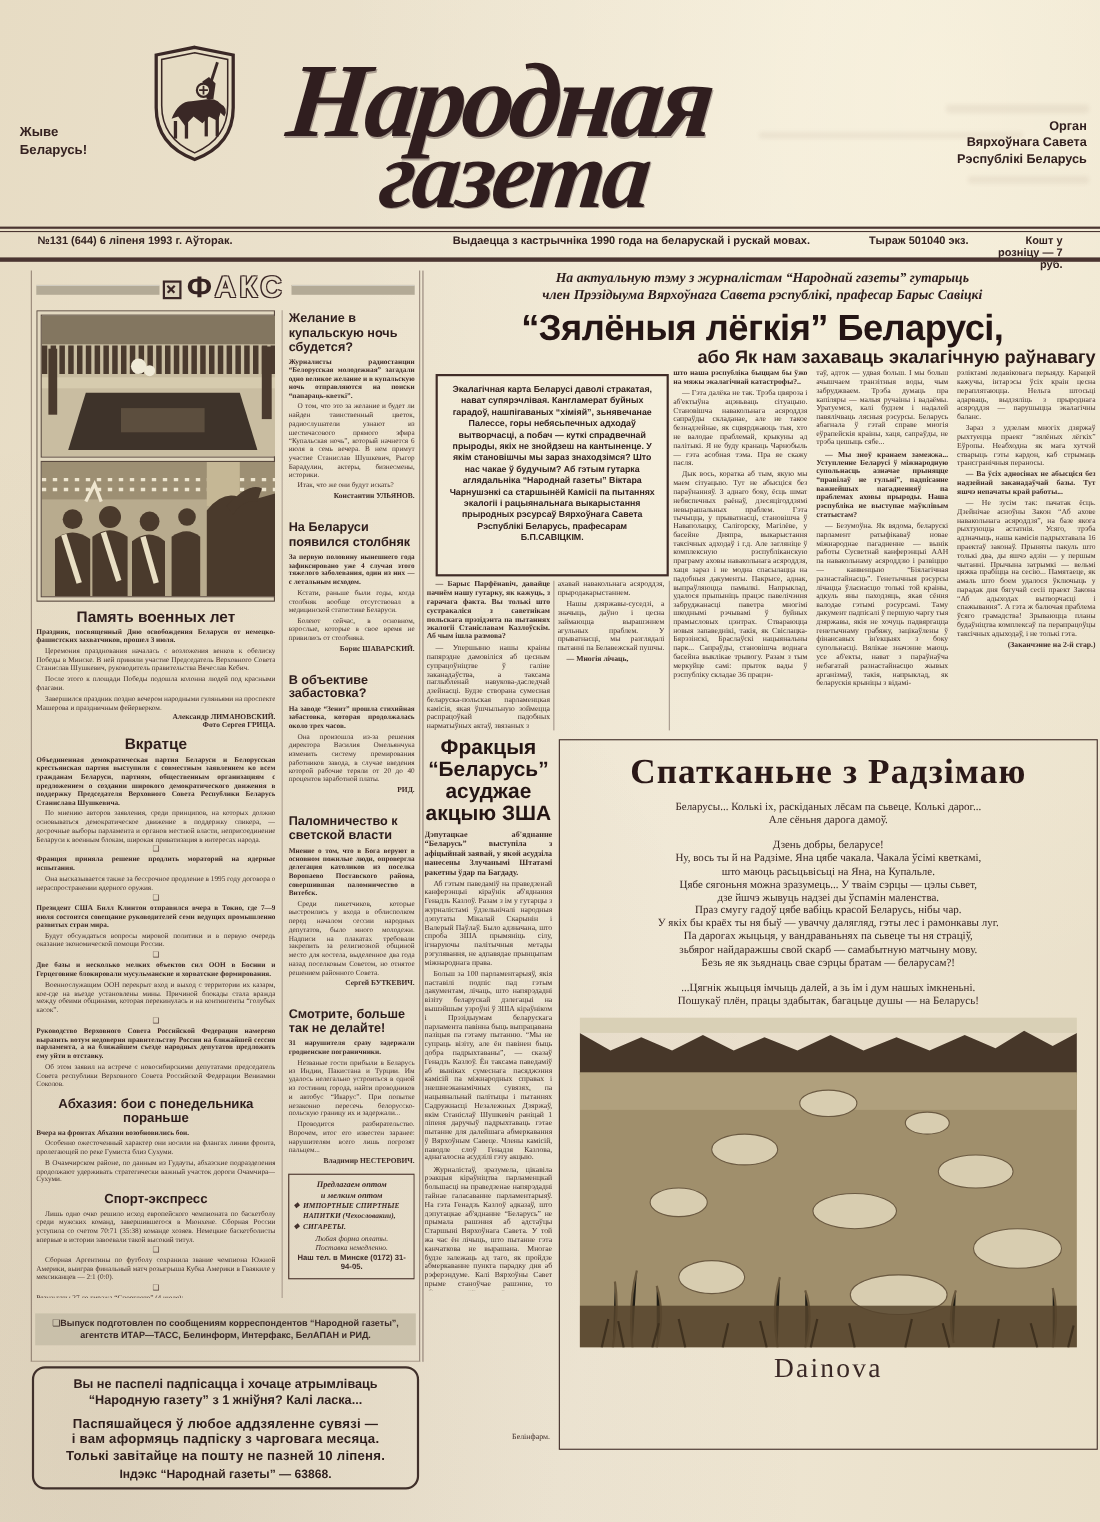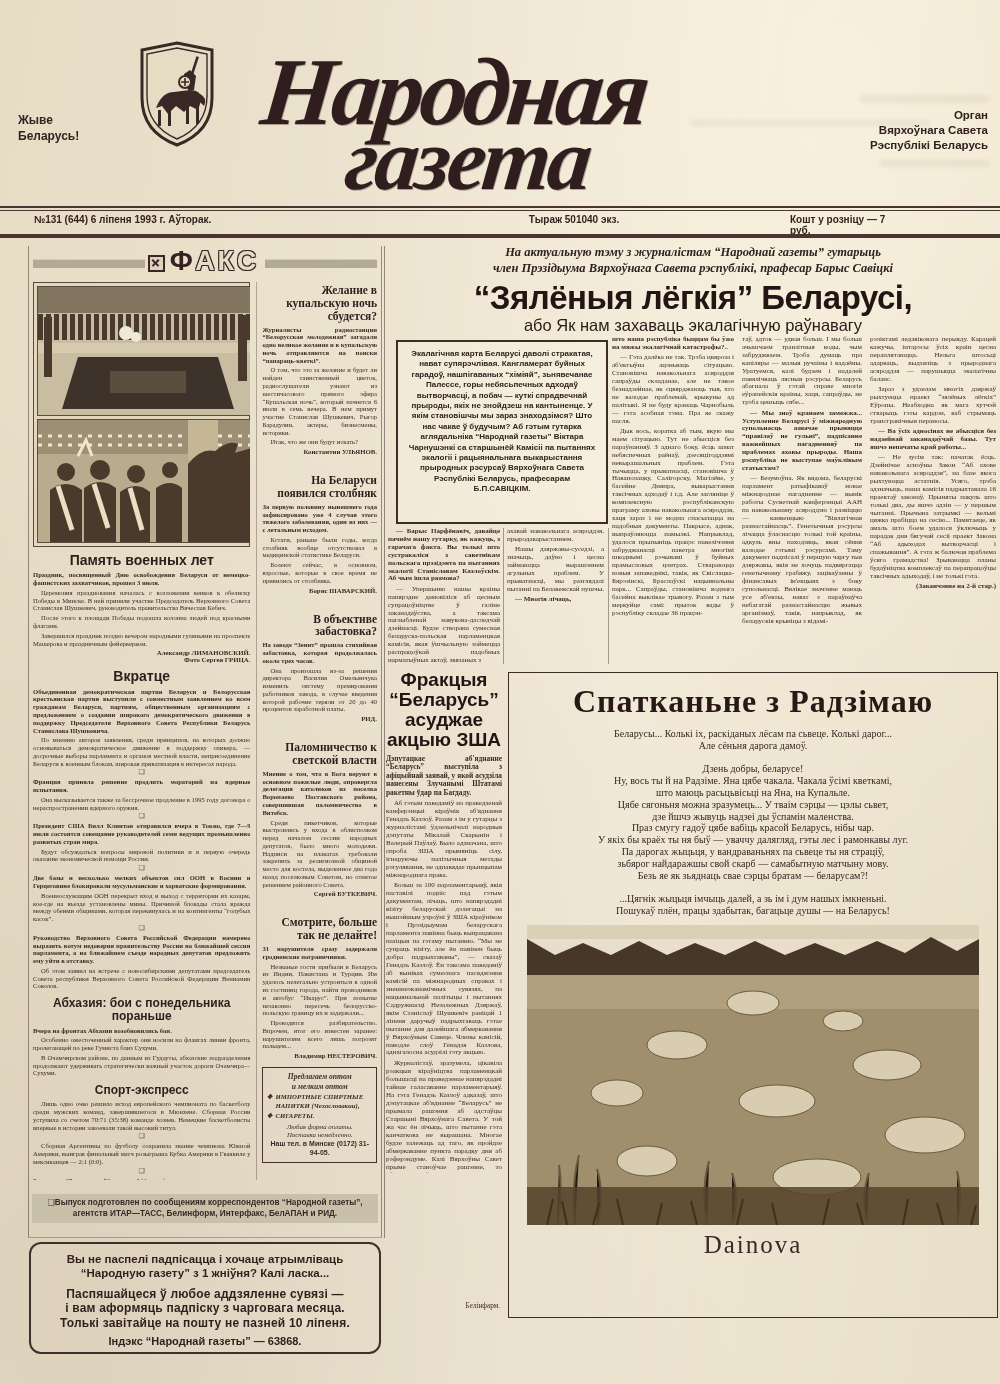--- a/index.html
+++ b/index.html
@@ -53,35 +53,35 @@
   .h-sm{font-family:"Liberation Sans",sans-serif;font-weight:bold;text-align:center;
     font-size:12px;color:#2e1d1c;margin:7px 0 3px;line-height:1.1;}
   .bodytx{font-size:6.6px;line-height:1.18;text-align:justify;}
   .bodytx p{margin:0 0 2px;text-indent:8px;}
   .lead{font-weight:bold;text-indent:0!important;}
   .byline{text-align:right;font-weight:bold;font-size:6.8px;margin:1px 0 2px;}
   .divider{text-align:center;font-size:7px;color:#4a3531;margin:2px 0;line-height:1;}
   .strip{position:absolute;left:3px;right:3px;top:948px;background:var(--strip);
     padding:4px 8px;text-align:center;font-weight:bold;font-size:8.2px;line-height:1.3;color:#3a2826;}
   
-  .h-c2{font-family:Liberation Serif, serif;font-weight:bold;text-align:right;
+  .h-c2{font-family:Liberation Sans, sans-serif;font-weight:bold;text-align:left;
     font-size:11.5px;color:#2e1d1c;margin:19px 0 3px;line-height:1.12;}
   .adbox{border:1.5px solid #463029;margin-top:8px;padding:4px 3px;font-size:6.8px;line-height:1.25;}
   .adbox .adh{font-style:italic;font-weight:bold;text-align:center;font-size:7.6px;}
   .adrow{display:flex;gap:2px;font-style:italic;font-weight:bold;margin-top:2px;}
   .adrow .bl{flex:0 0 7px;}
   .adnote{font-style:italic;text-align:center;margin-top:2px;}
   .adtel{font-weight:bold;text-align:center;font-family:"Liberation Sans",sans-serif;font-size:7px;margin-top:1px;}
   
   .kicker{left:390px;top:245px;width:606px;text-align:center;font-style:italic;font-weight:bold;
     font-size:12.5px;line-height:1.25;color:#30201f;}
   .bigh{left:390px;top:279px;width:606px;text-align:center;font-family:"Liberation Sans",sans-serif;
     font-weight:900;font-size:33px;letter-spacing:-.5px;color:#241514;}
-  .subh{left:390px;top:316px;width:606px;text-align:center;font-family:"Liberation Sans",sans-serif;
-    font-weight:normal;font-size:16.5px;color:#2b1a18;}
+  .subh{left:390px;top:316px;width:606px;text-align:right;font-family:"Liberation Sans",sans-serif;
+    font-weight:bold;font-size:16.5px;color:#2b1a18;}
   .leadbox{left:396px;top:340px;width:212px;height:184px;border:2px solid #402c27;box-sizing:border-box;
     padding:7px 8px;font-family:"Liberation Sans",sans-serif;font-weight:bold;font-size:8px;
     line-height:1.3;text-align:center;color:#32211f;overflow:hidden;background:rgba(255,250,235,.25);}
   .icol{font-size:7px;line-height:1.13;text-align:justify;overflow:hidden;}
   .icol p{margin:0 0 2.5px;text-indent:8px;}
   .icol p.q{font-weight:bold;}
   .icol p.end{font-weight:bold;text-align:right;text-indent:0;}
   
   .pressc{left:386px;top:664px;width:116px;height:652px;overflow:hidden;}
   .eyebrow{font-style:italic;font-weight:bold;text-align:center;font-size:12.5px;line-height:1.15;color:#32211f;}
@@ -141,20 +141,21 @@
   <div class="abs mast-title t2">газета</div>
   <div class="abs organ pl sans">Орган
 Вярхоўнага Савета
 Рэспублікі Беларусь</div>
 
   <div class="rule" style="left:0;top:206px;width:1000px;height:2px;"></div>
   <div class="rule" style="left:0;top:210px;width:1000px;height:1px;"></div>
 
   <div class="abs dateline sans">
     <span>№131 (644) 6 ліпеня 1993 г. Аўторак.</span>
+    <span>Выдаецца з кастрычніка 1990 года на беларускай і рускай мовах.</span>
     <span>Тыраж 501040 экз.</span>
     <span>Кошт у розніцу — 7 руб.</span>
   </div>
   <div class="rule" style="left:0;top:234px;width:1000px;height:4px;"></div>
 
   <div class="abs fax">
     <div class="faxhead">
       <div class="faxbar"></div>
       <div class="faxmark">
           <i></i>

